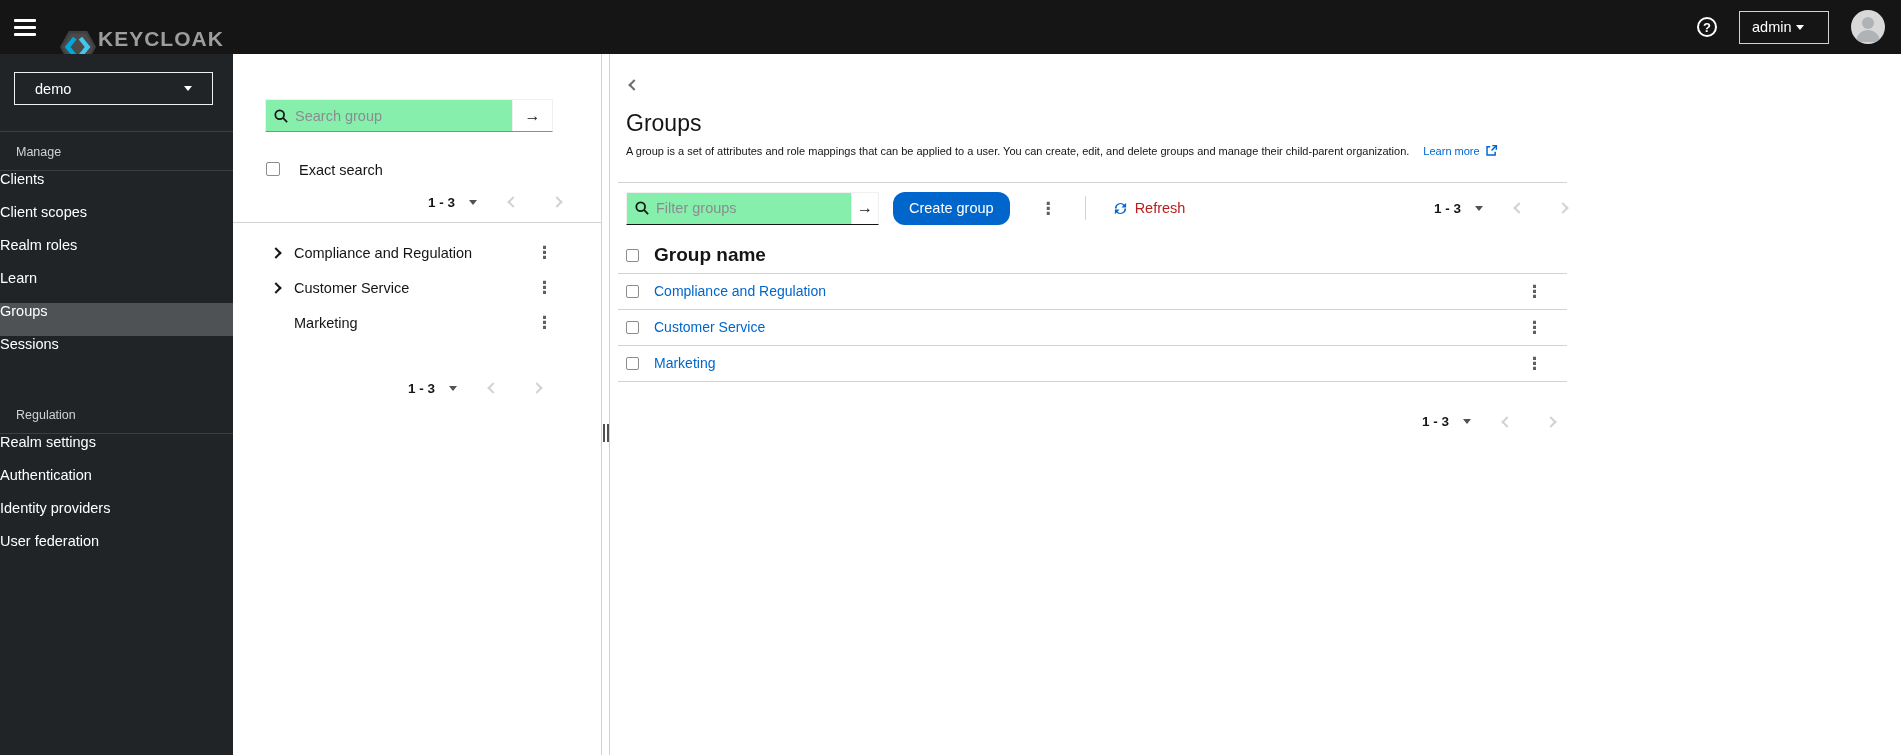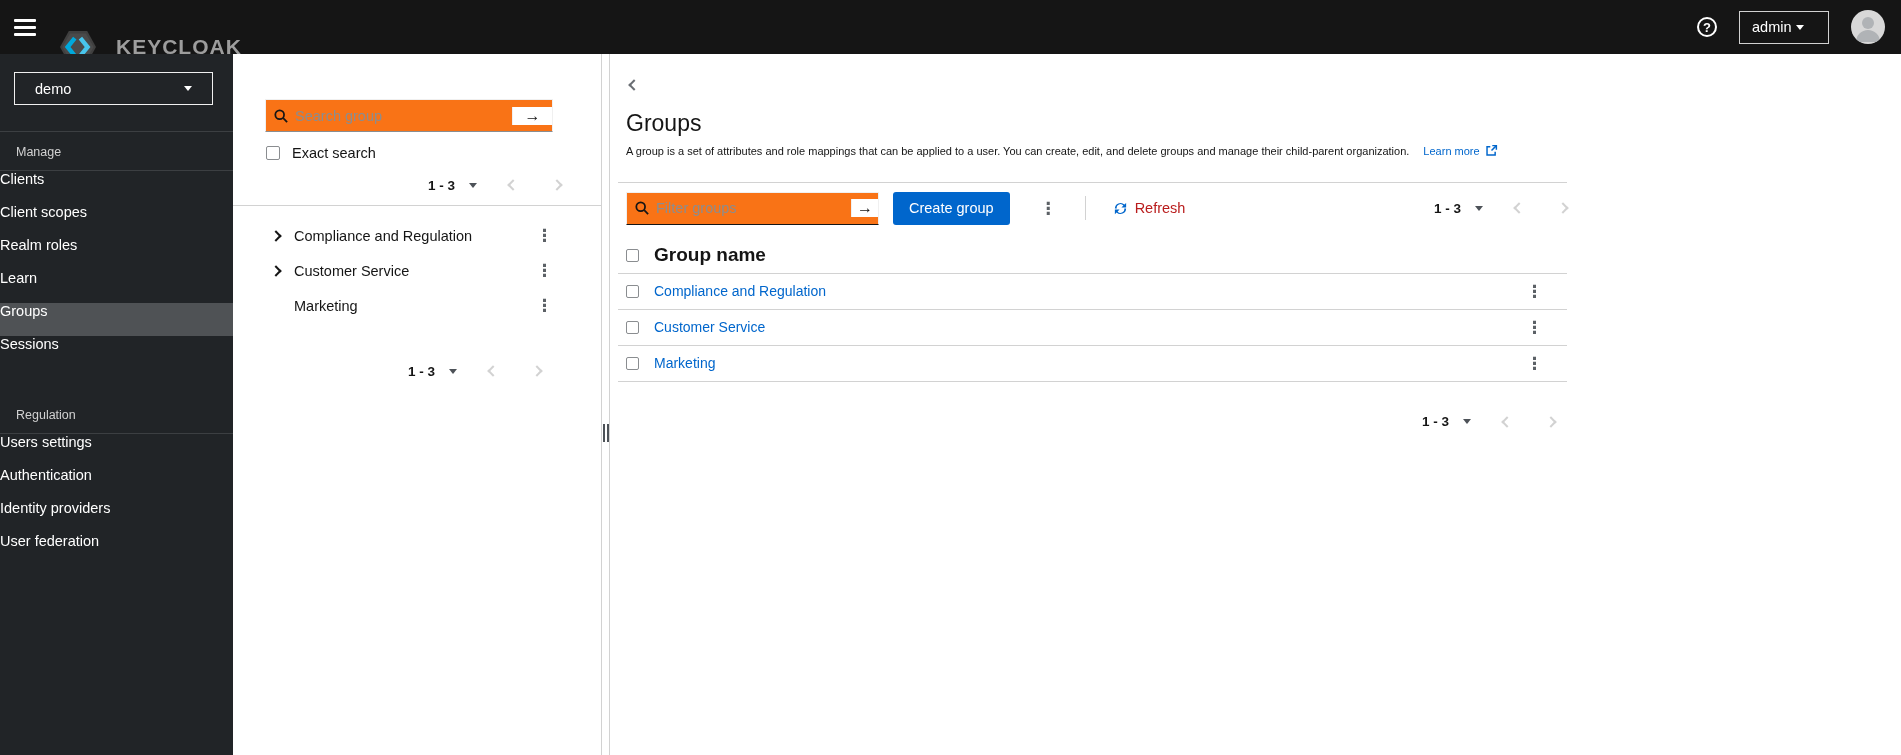--- a/index.html
+++ b/index.html
@@ -3,21 +3,21 @@
 <meta charset="utf-8">
 <style>
   * { margin:0; padding:0; box-sizing:border-box; }
   html,body { width:1901px; height:755px; overflow:hidden; background:#fff;
     font-family:"Liberation Sans","DejaVu Sans",sans-serif; font-size:14.5px; color:#151515; }
 
   
   .masthead { height:54px; background:#151515; display:flex; align-items:center; padding:0 16px 0 14px; }
   .hamburger { width:22px; display:flex; flex-direction:column; gap:4px; cursor:pointer; margin-right:22px; }
   .hamburger span { display:block; height:3px; background:#fff; border-radius:1px; }
-  .brand { display:flex; align-items:center; gap:18px;margin-top:40px; }
+  .brand { display:flex; gap:0;margin-top:40px; }
   .brand-text { color:#9d9d9d; font-weight:bold; font-size:21px; letter-spacing:1px; }
   .masthead-right { margin-left:auto; display:flex; align-items:center; gap:22px; }
   .help-icon { width:20px; height:20px; border:2px solid #fff; border-radius:50%; color:#fff;
     font-size:13px; font-weight:bold; display:flex; align-items:center; justify-content:center; cursor:pointer; }
   .user-dropdown { border:1px solid #d2d2d2; height:33px; min-width:90px; display:flex; align-items:center;
     gap:4px; padding:0 12px; color:#fff; cursor:pointer; }
   .caret-down { width:0; height:0; border-left:4.5px solid transparent; border-right:4.5px solid transparent; border-top:5px solid #fff; }
   .avatar { width:34px; height:34px; border-radius:50%; background:#d8d8d8; overflow:hidden; cursor:pointer; }
 
   
@@ -30,28 +30,28 @@
   .realm-select .caret-down { margin-left:auto; }
   .side-divider { border-top:1px solid #3c3f42; margin-top:0; }
   .d1 { margin-top:26px; }
   .section-title { padding:13px 16px 11px 16px; font-size:12.5px; color:#d2d2d2; }
   .nav-item { height:33px; display:flex; align-items:flex-start; padding:0 0; cursor:pointer; font-size:14.5px; color:#fff; }
   .nav-item.current { background:#4f5255; }
   .configure-gap { height:26px; }
 
   
   .tree-panel { width:368px; background:#fff; flex-shrink:0; }
-  .input-group { display:flex; height:33px; border:1px solid #f0f0f0; border-bottom:1px solid #8a8d90; background:#f97316;align-items:center; }
+  .input-group { display:flex; height:33px; border:1px solid #f0f0f0; border-bottom:1px solid #8a8d90; background:#86efac; }
   .input-group .ig-text { flex:1; display:flex; align-items:center; gap:7px; padding:0 8px; }
   .input-group input { border:none; outline:none; flex:1; font:inherit; color:#151515; min-width:0; background:transparent; }
   .input-group input::placeholder { color:#8a8d90; }
   .ig-btn { width:40px; border-left:1px solid #f0f0f0; display:flex; align-items:center; justify-content:center;
     cursor:pointer; font-size:16px; color:#151515; background:#fff; }
   .tp-search { margin:45px 48px 0 32px; }
-  .tp-exact { margin:13px 0 0 33px; display:flex; align-items:center; gap:12px; }
+  .tp-exact { margin:30px 0 0 33px; display:flex; align-items:flex-start; gap:19px; }
   .checkbox { width:14px; height:14px; border:1px solid #8a8d90; border-radius:2px; background:#fff; cursor:pointer; flex-shrink:0; }
   .pagination { display:flex; align-items:center; justify-content:flex-end; height:24px; }
   .pag-range { font-weight:bold; font-size:13.5px; }
   .pag-caret { width:0; height:0; border-left:4.5px solid transparent; border-right:4.5px solid transparent;
     border-top:5px solid #4d5258; margin-left:14px; cursor:pointer; }
   .chev { display:inline-block; width:8px; height:8px; border-right:2px solid #d2d2d2; border-bottom:2px solid #d2d2d2; }
   .chev-left { transform:rotate(135deg); }
   .chev-right { transform:rotate(-45deg); }
   .pag-prev { margin-left:32px; cursor:default; }
   .pag-next { margin-left:36px; cursor:default; }
@@ -80,21 +80,21 @@
   .back-btn .chev { border-color:#6a6e73; width:8px; height:8px; }
   .page-title { margin:14px 0 0 8px; font-size:23px; font-weight:400; color:#151515; }
   .page-desc { margin:7px 0 0 8px; max-width:915px; line-height:1.45; font-size:11px; color:#151515; }
   .learn-more { color:#0066cc; text-decoration:none; margin-left:14px; cursor:pointer; white-space:nowrap; }
   .ext-icon { display:inline-block; vertical-align:-2px; margin-left:5px; }
   .main-divider { border-top:1px solid #d2d2d2; margin-top:22px; }
 
   .toolbar { margin-top:9px; display:flex; align-items:center; padding-left:8px; }
   .filter-group { width:253px; border-bottom:1px solid #151515; }
   .btn-primary { margin-left:14px; height:33px; padding:0 16px; background:#0066cc; color:#fff; border:none;
-    border-radius:3px; font:inherit; font-size:14.5px; cursor:pointer; }
+    border-radius:12px; font:inherit; font-size:14.5px; cursor:pointer; }
   .toolbar-kebab { margin-left:26px; }
   .vert-divider { width:1px; height:24px; background:#d2d2d2; margin-left:24px; }
   .refresh-link { margin-left:27px; display:flex; align-items:center; gap:7px; color:#b91c1c; cursor:pointer; font-size:14.5px; }
   .toolbar-pag { margin-left:auto; }
 
   .groups-table { margin-top:13px; }
   .t-row { display:flex; align-items:center; height:36px; border-bottom:1px solid #d2d2d2; padding:0 20px 0 8px; }
   .t-row .checkbox { width:13px; height:13px; margin-right:15px; }
   .t-header-label { font-weight:bold; font-size:19px; }
   .t-link { color:#0066cc; text-decoration:none; font-size:14px; cursor:pointer; }
@@ -160,21 +160,21 @@
     <div class="nav-item current">
         <span>Groups</span>
       </div>
     <div class="nav-item">
         <span>Sessions</span>
       </div>
     <div class="configure-gap"></div>
     <div class="section-title">Regulation</div>
     <div class="side-divider"></div>
     <div class="nav-item">
-        <span>Users settings</span>
+        <span>Realm settings</span>
       </div>
     <div class="nav-item">
         <span>Authentication</span>
       </div>
     <div class="nav-item">
         <span>Identity providers</span>
       </div>
     <div class="nav-item">
         <span>User federation</span>
       </div>

